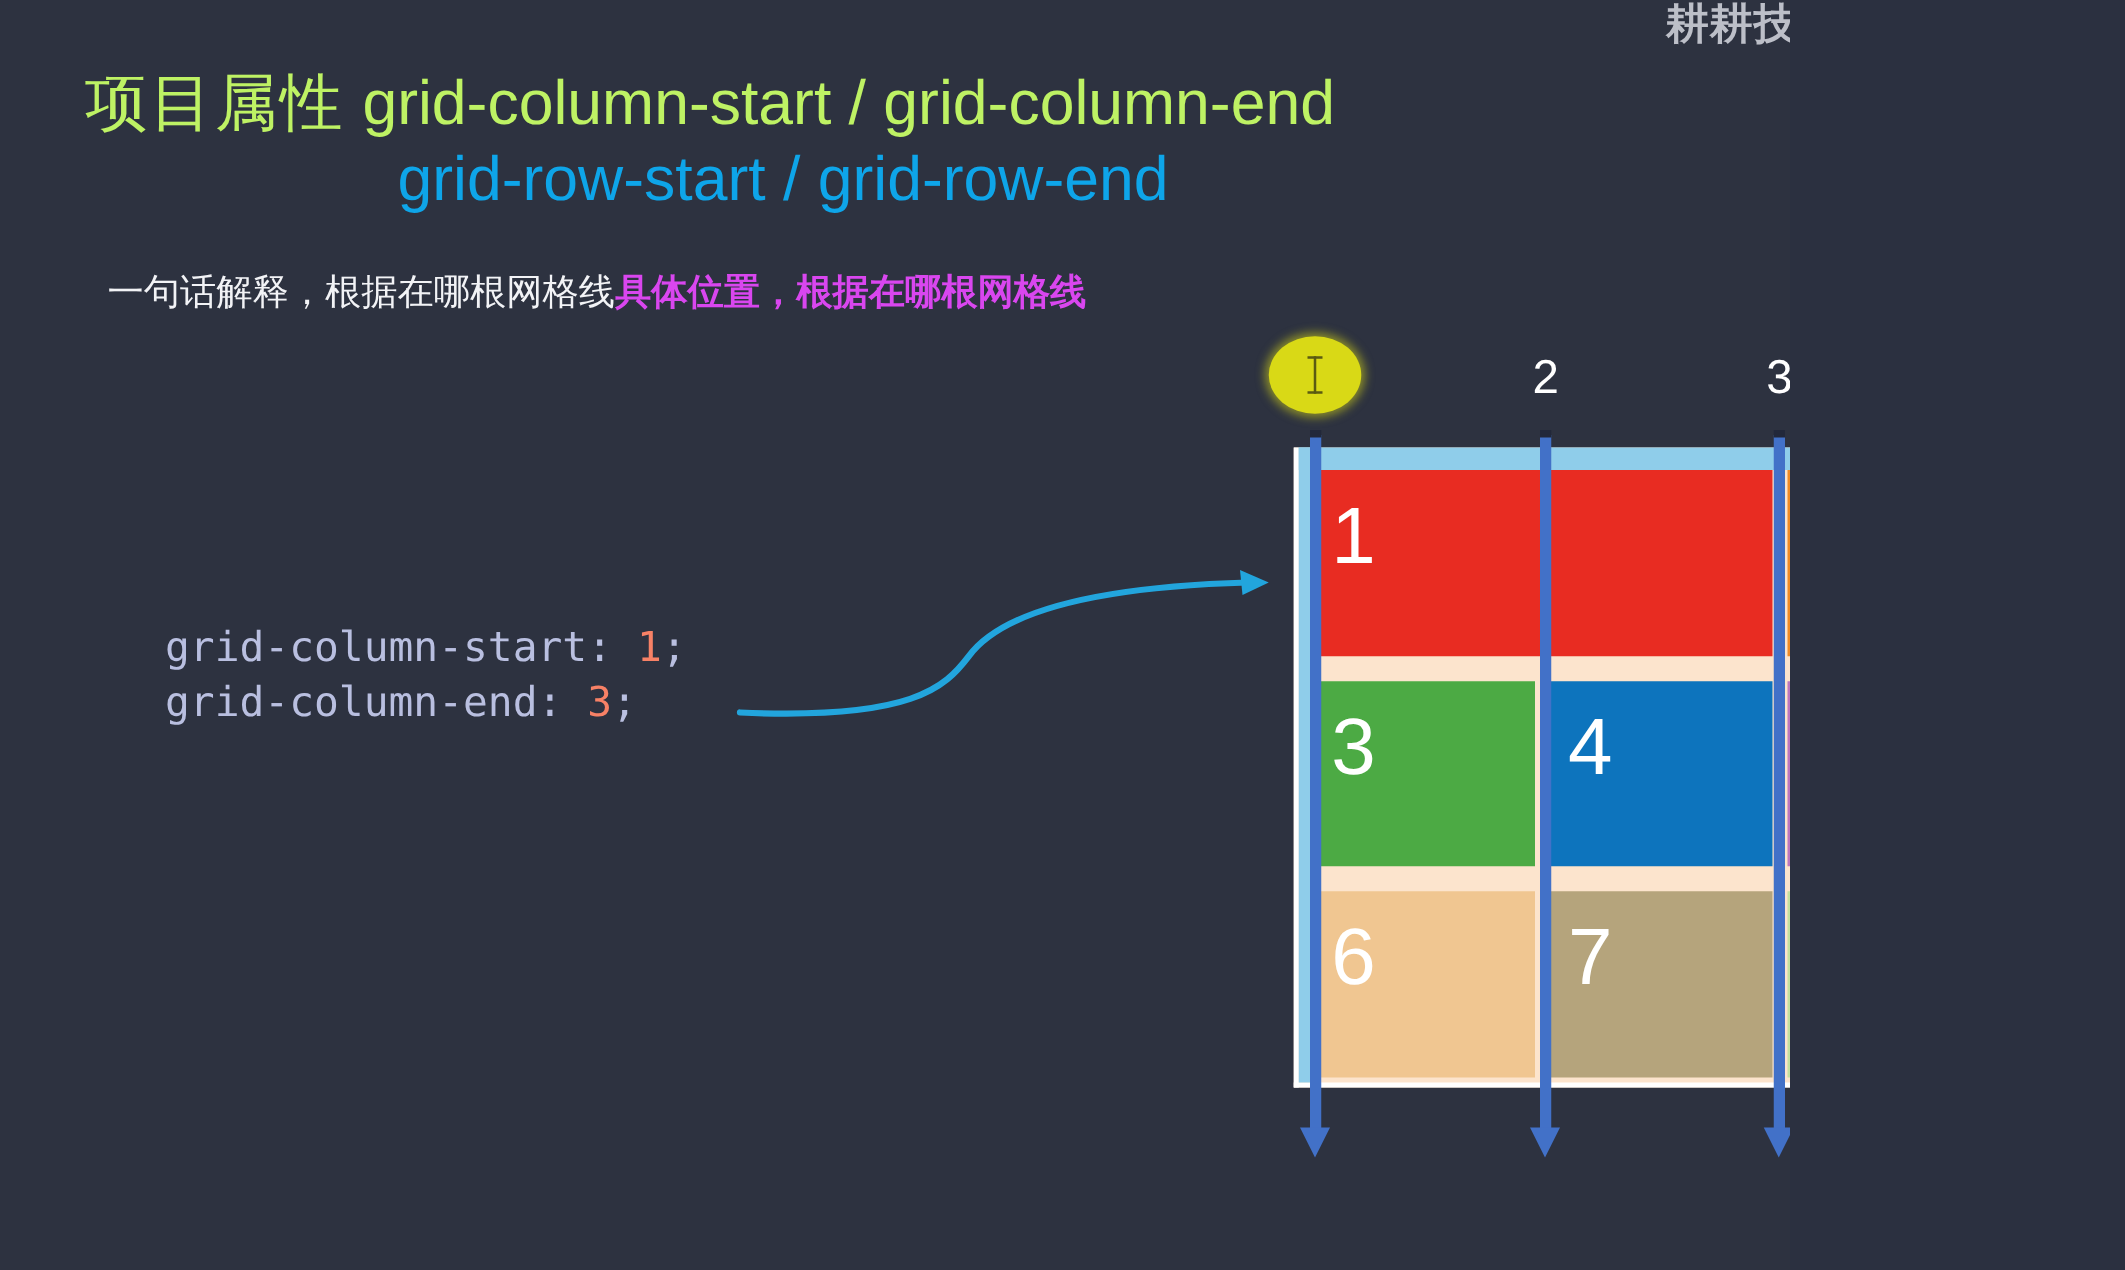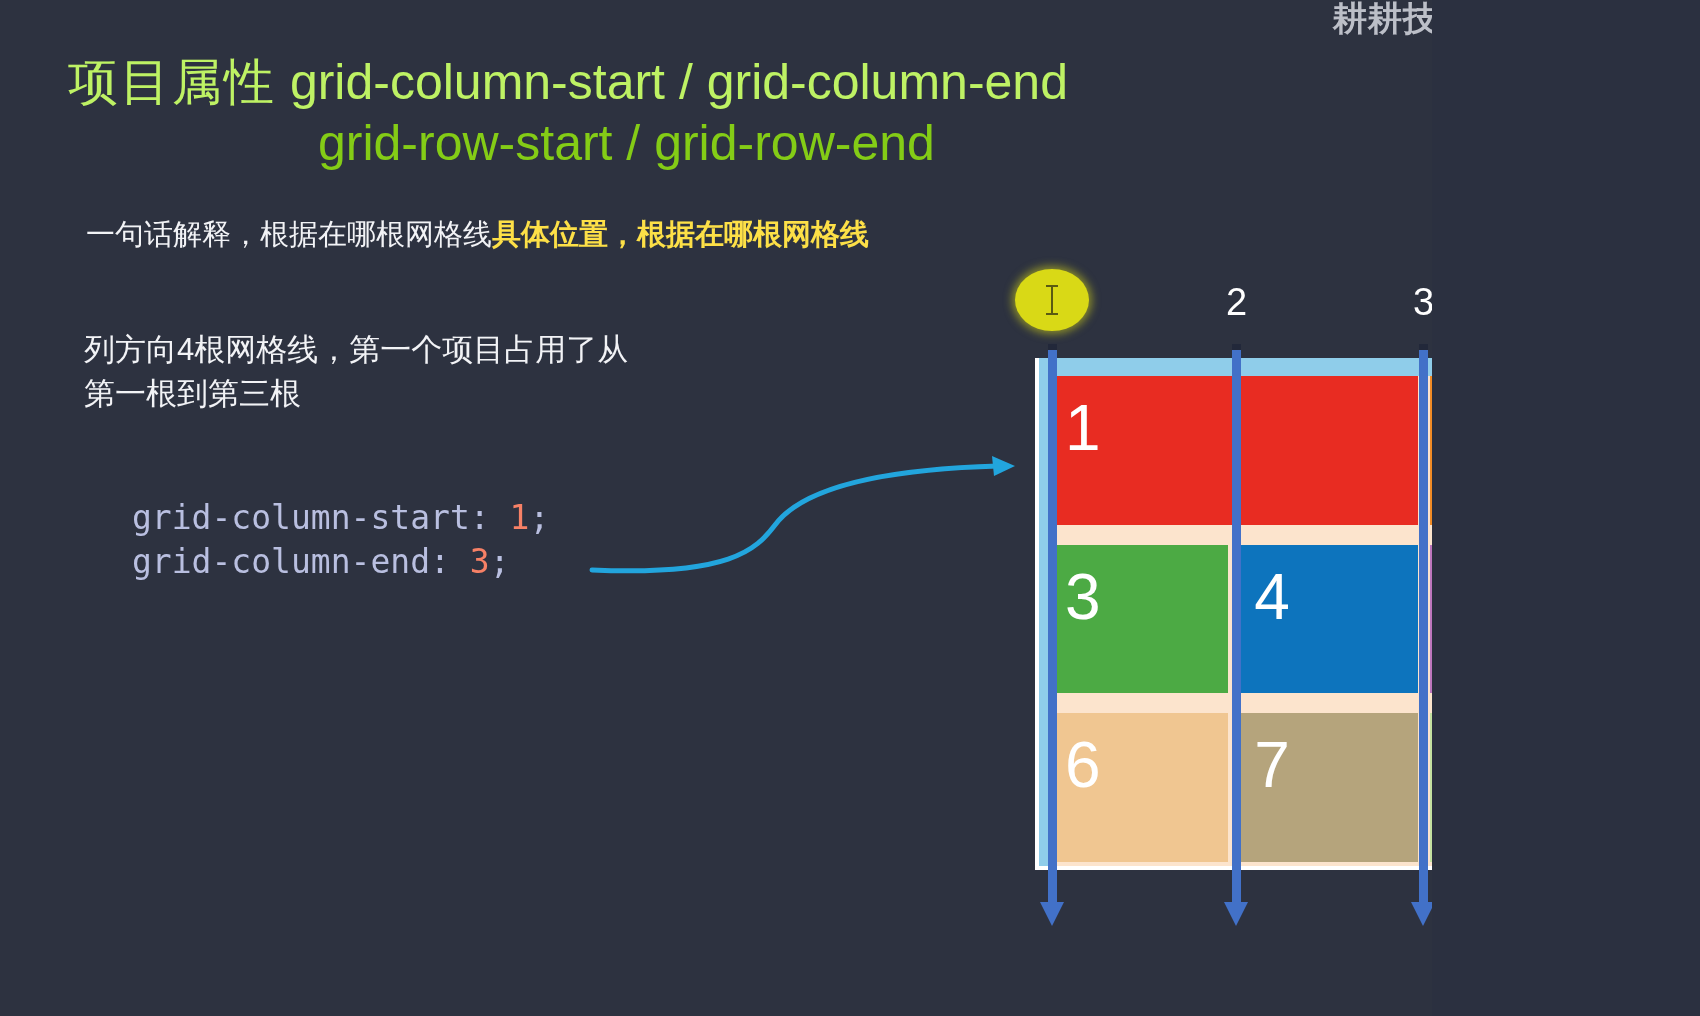--- a/index.html
+++ b/index.html
@@ -42,37 +42,37 @@
     font-weight: 400;
     line-height: 1.22;
     color: #bef264;
     white-space: nowrap;
   }
   .title-cn { letter-spacing: 2px; }
   .title-line2 {
     font-size: 50px;
     font-weight: 400;
     line-height: 1.22;
-    color: #84cc16;
+    color: #0ea5e9;
     white-space: nowrap;
     padding-left: 250px;
   }
 
   
   .subtitle {
     position: absolute;
     left: 86px;
     top: 216px;
     font-size: 29px;
     line-height: 1.3;
     white-space: nowrap;
     color: #f2f3f6;
   }
   .subtitle .hl {
-    color: #fde047;
+    color: #d946ef;
     font-weight: bold;
   }
 
   
   .description {
     position: absolute;
     left: 84px;
     top: 328px;
     font-size: 31px;
     line-height: 1.42;
@@ -233,22 +233,20 @@
       <span class="title-cn">项目属性</span>
       <span>grid-column-start / grid-column-end</span>
     </div>
     <div class="title-line2">grid-row-start / grid-row-end</div>
   </div>
 
   <div class="subtitle">
     <span>一句话解释，根据在哪根网格线</span><span class="hl">具体位置，根据在哪根网格线</span>
   </div>
 
-  <div class="description">列方向4根网格线，第一个项目占用了从
-第一根到第三根</div>
 
   <div class="code-block">
     <div><span>grid-column-start:</span> <span class="code-num">1</span><span class="code-punc">;</span></div>
     <div><span>grid-column-end:</span> <span class="code-num">3</span><span class="code-punc">;</span></div>
   </div>
 
   <svg class="connector" viewBox="0 0 470 170" xmlns="http://www.w3.org/2000/svg">
     <path d="M 32 140 C 170 146, 196 120, 215 95 C 238 64, 300 40, 438 36" fill="none" stroke="#22a5dd" stroke-width="5" stroke-linecap="round"></path>
     <polygon points="455 36 432 26 434 46" fill="#22a5dd"></polygon>
   </svg>

